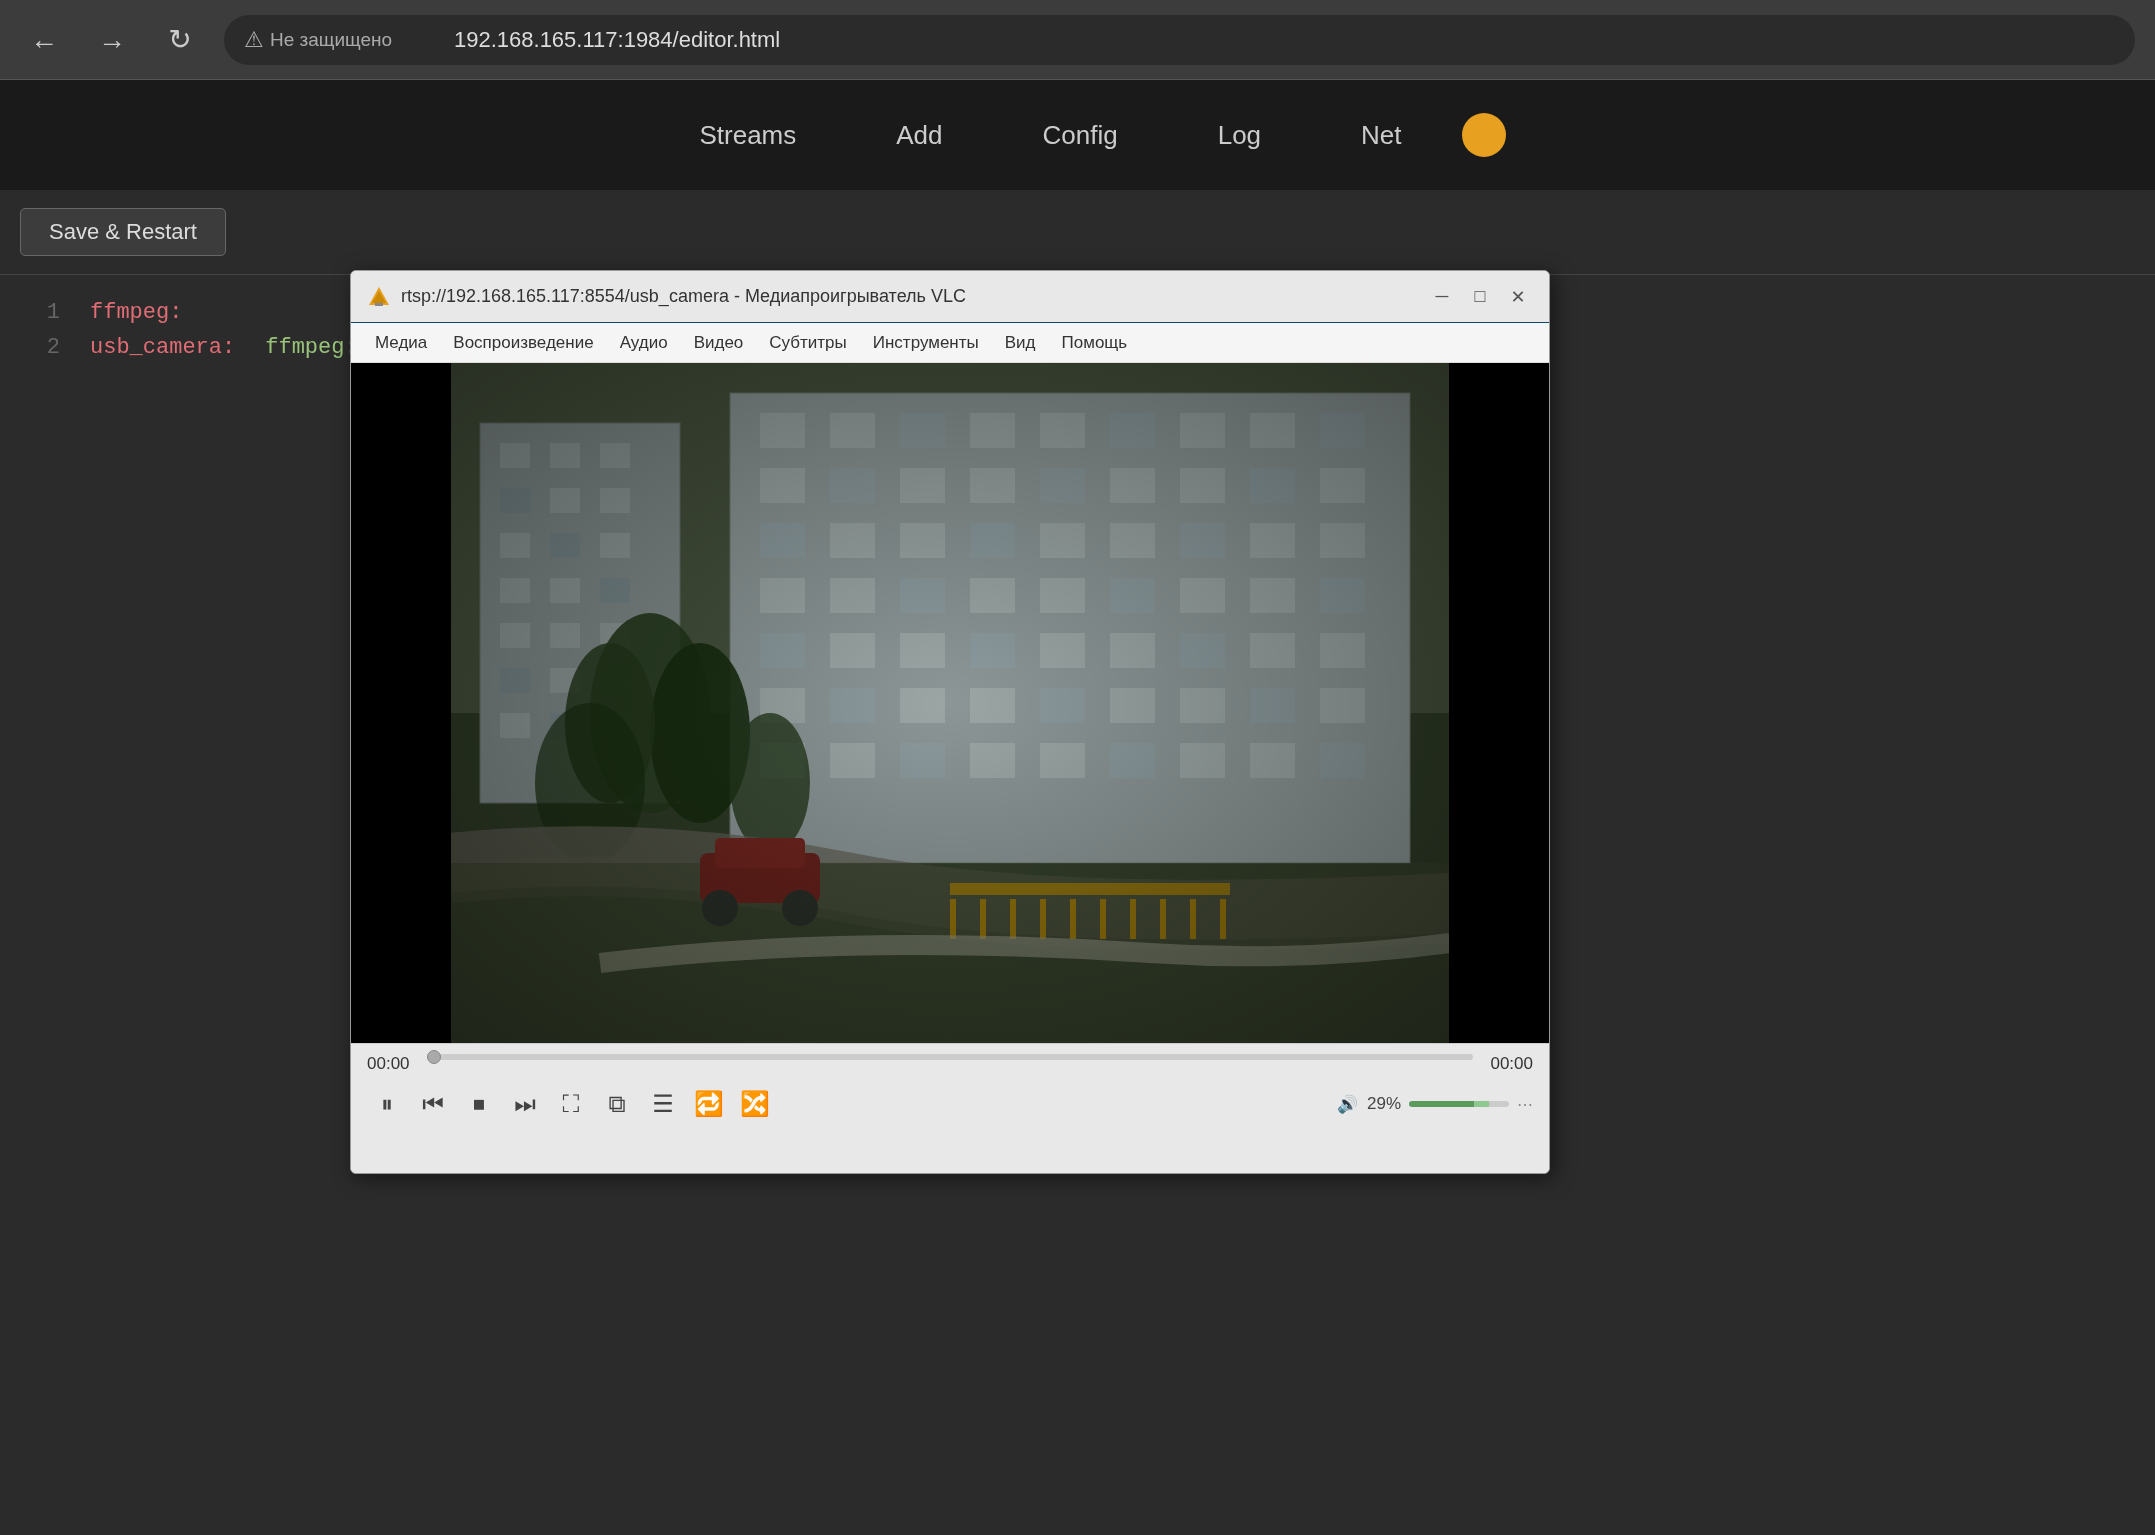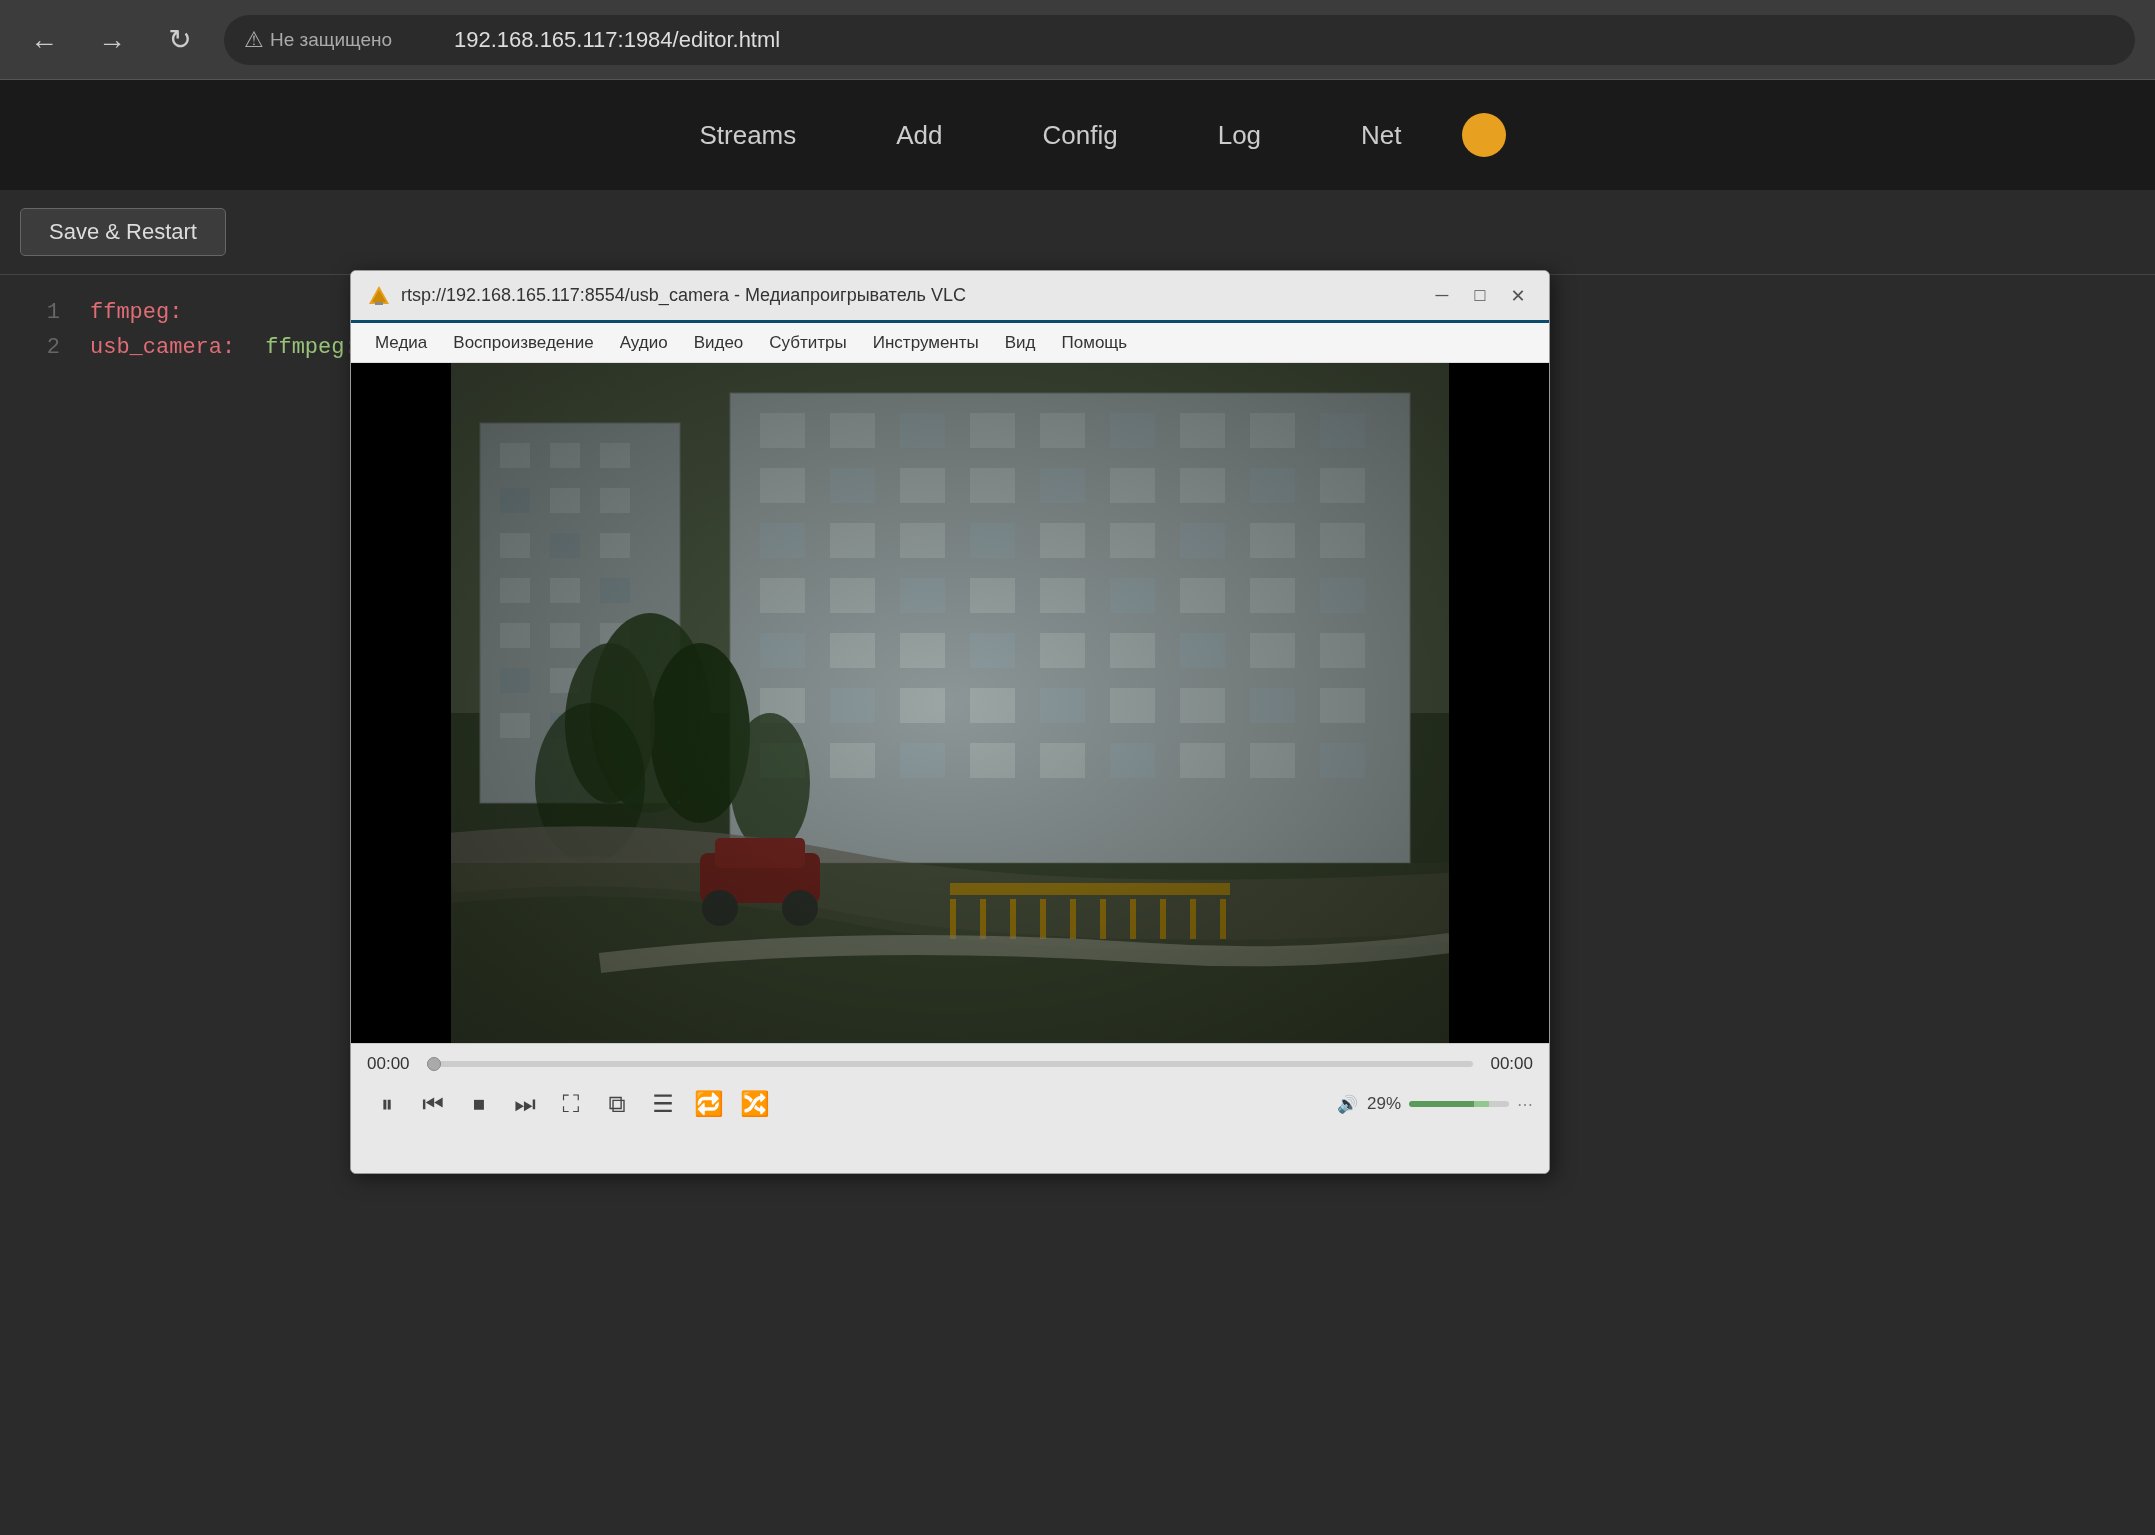--- a/index.html
+++ b/index.html
@@ -138,21 +138,21 @@
       overflow: hidden;
       z-index: 100;
     }
     .vlc-titlebar {
       background: #e8e8e8;
       height: 52px;
       display: flex;
       align-items: center;
       padding: 12px 16px;
       justify-content: space-between;
-      border-bottom: 3px solid #0c4a6e;
+      border-bottom: 1px solid #0c4a6e;
     }
     .vlc-title {
       display: flex;
       align-items: center;
       gap: 10px;
       font-size: 18px;
       color: #333;
     }
     .vlc-cone {
       width: 24px;
@@ -234,21 +234,20 @@
       background: #000;
     }
     .vlc-controls {
       background: #e8e8e8;
       height: 130px;
       padding: 10px 16px;
       border-top: 1px solid #ccc;
     }
     .vlc-seek-bar {
       display: flex;
-      align-items: center;
       gap: 0;
       margin-bottom: 10px;
     }
     .vlc-time {
       font-size: 17px;
       color: #333;
       min-width: 60px;
     }
     .vlc-slider-track {
       flex: 1;

